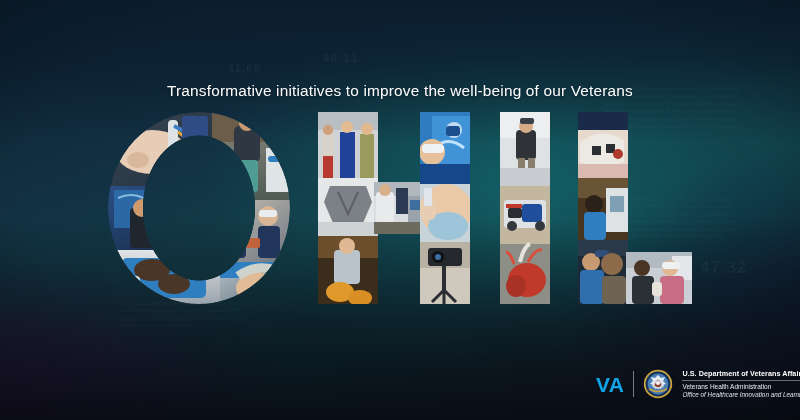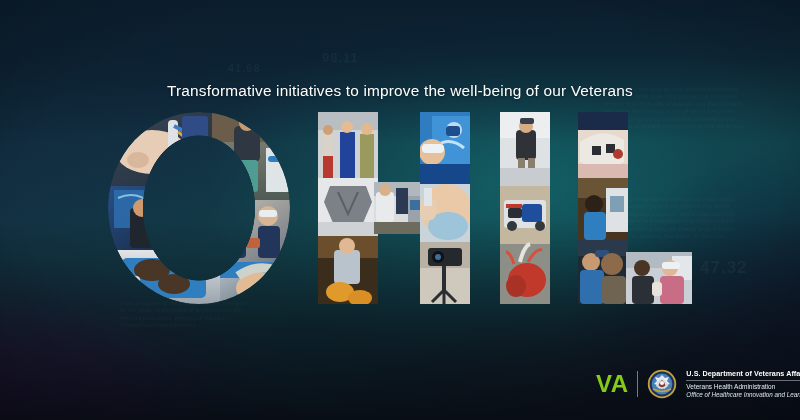--- a/index.html
+++ b/index.html
@@ -98,21 +98,21 @@
   #letter-i{ left:392px; top:0; width:50px; height:192px; overflow:hidden; }
 
   
   #letter-l{ left:470px; top:0; width:114px; height:192px; }
   .l-stem{ position:absolute; left:0; top:0; width:50px; height:192px; overflow:hidden; }
   .l-foot{ position:absolute; left:48px; top:140px; width:66px; height:52px; overflow:hidden; }
 
   
   .logo{ position:absolute; left:596px; top:363px; display:flex; align-items:center; height:42px; }
   .va-mark{
-    color:#84cc16; font-size:24px; font-weight:bold; letter-spacing:.4px;
+    color:#0ea5e9; font-size:21px; font-weight:bold; letter-spacing:.4px;
     line-height:1; padding-right:9px;
   }
   .logo-div{ width:1px; height:26px; background:rgba(255,255,255,.45); margin-right:9px; }
 
   .seal{ position:relative; width:30px; height:30px; margin-right:9px; flex:none; }
   .logo-text{ color:#ffffff; line-height:1.18; }
   .lt1{ font-size:7.2px; font-weight:bold; letter-spacing:.05px; white-space:nowrap; }
   .lt-rule{ height:1px; background:rgba(255,255,255,.4); margin:1.5px 0 2px; }
   .lt2{ font-size:6.5px; font-weight:400; white-space:nowrap; color:#e8eef5; }
   .lt3{ font-size:6.3px; font-weight:400; font-style:italic; white-space:nowrap; color:#dbe5ef; }

